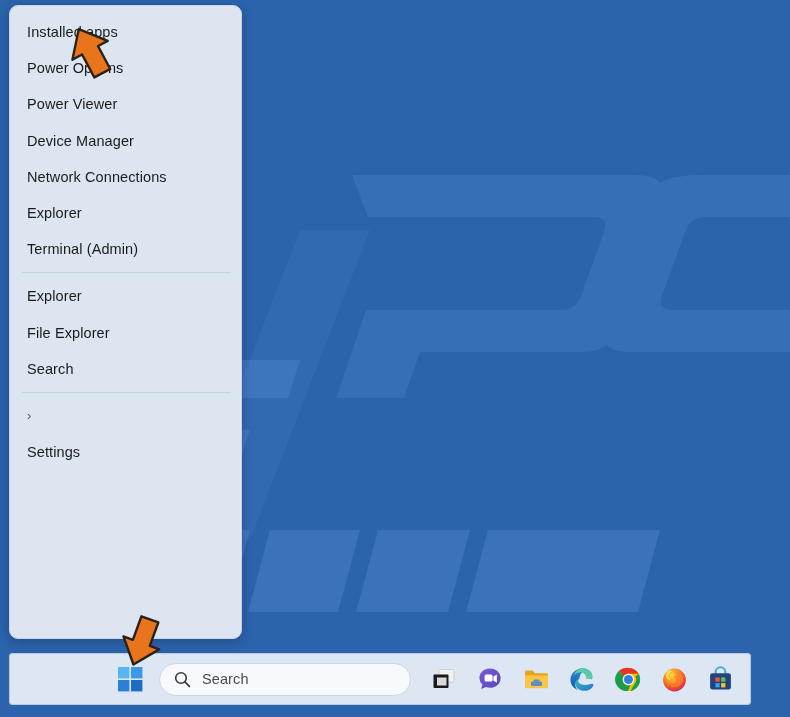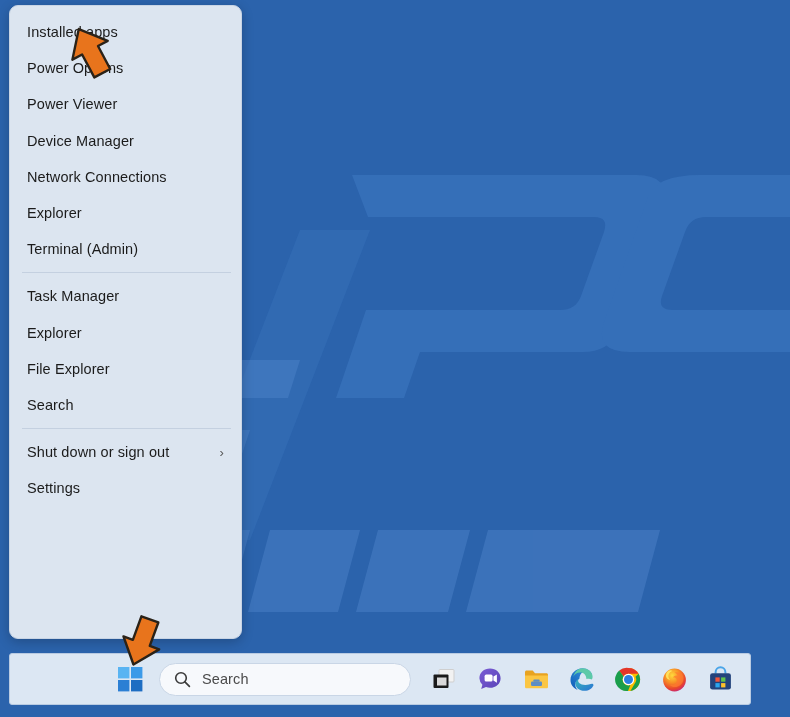--- a/index.html
+++ b/index.html
@@ -159,36 +159,32 @@
     <div class="menu-item">
       <span class="mi-label">Explorer</span>
     </div>
     <div class="menu-item">
       <span class="mi-label">Terminal (Admin)</span>
     </div>
 
     <div class="menu-sep"></div>
 
     <div class="menu-item">
-      <span class="mi-label">Task Manager</span>
-    </div>
-    <div class="menu-item">
       <span class="mi-label">Explorer</span>
     </div>
     <div class="menu-item">
       <span class="mi-label">File Explorer</span>
     </div>
     <div class="menu-item">
       <span class="mi-label">Search</span>
     </div>
 
     <div class="menu-sep"></div>
 
     <div class="menu-item">
-      <span class="mi-label">Shut down or sign out</span>
       <span class="mi-chevron">›</span>
     </div>
     <div class="menu-item">
       <span class="mi-label">Settings</span>
     </div>
   </div>
 
   <div id="taskbar">
     <div id="taskbar-center">
 

